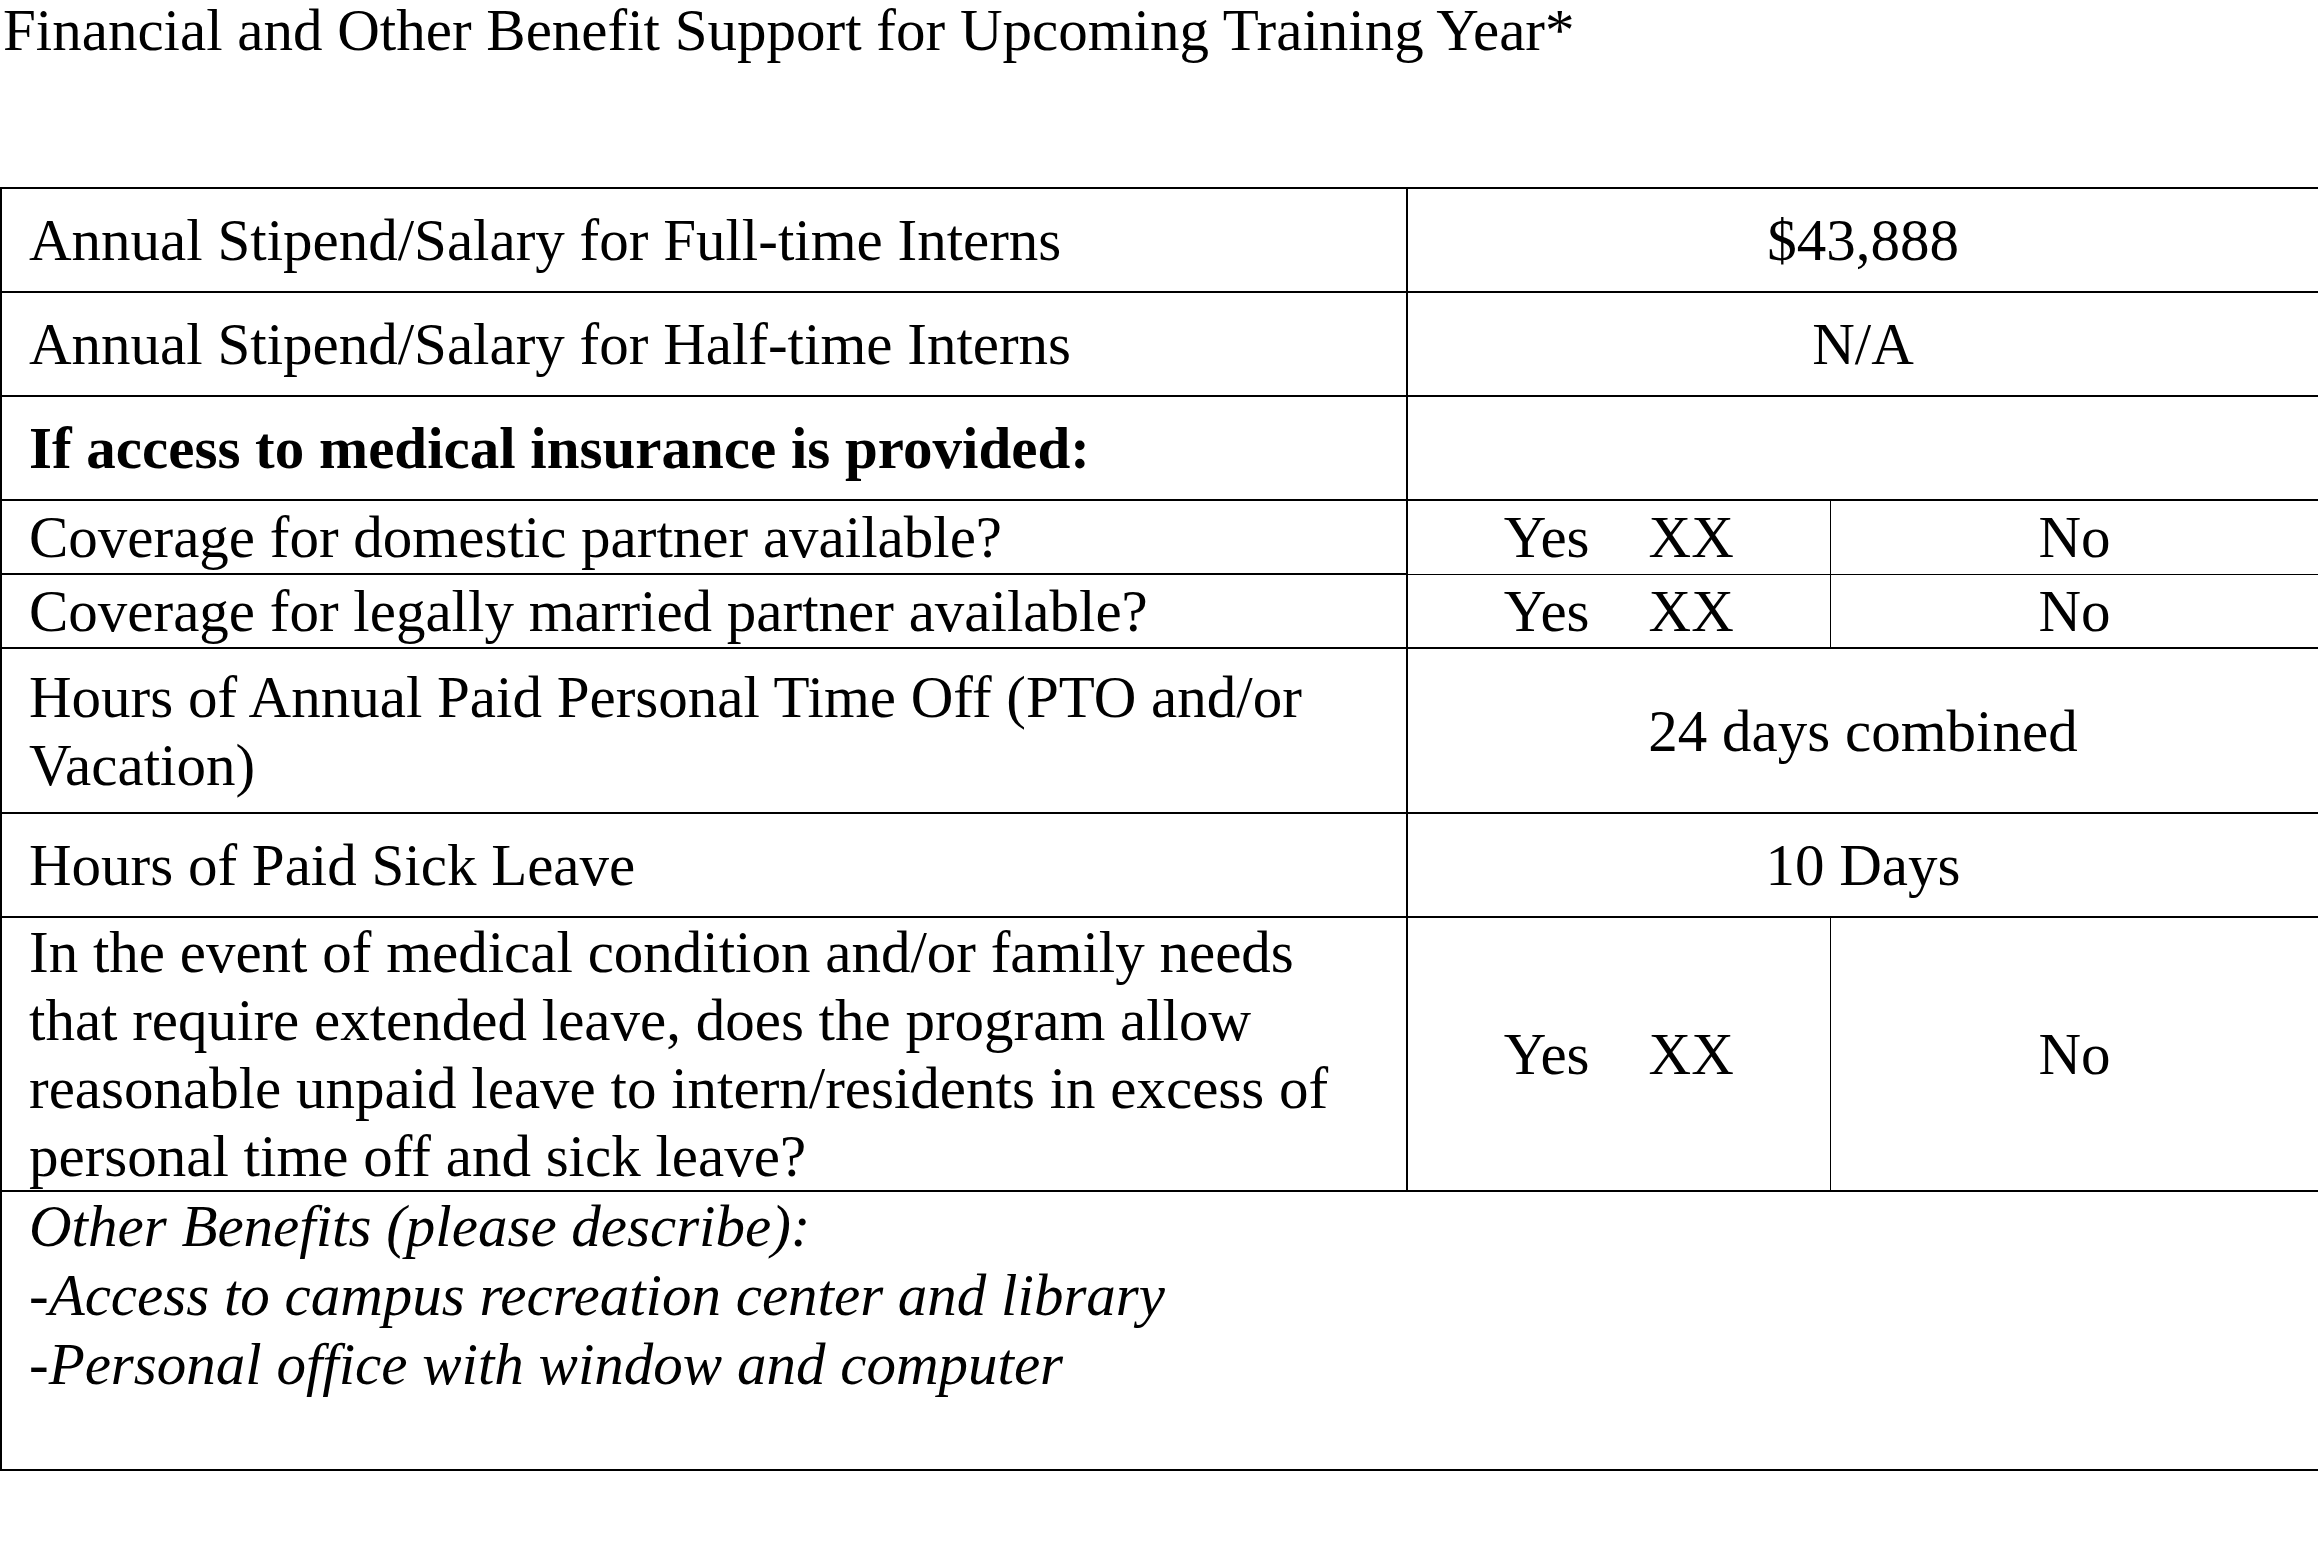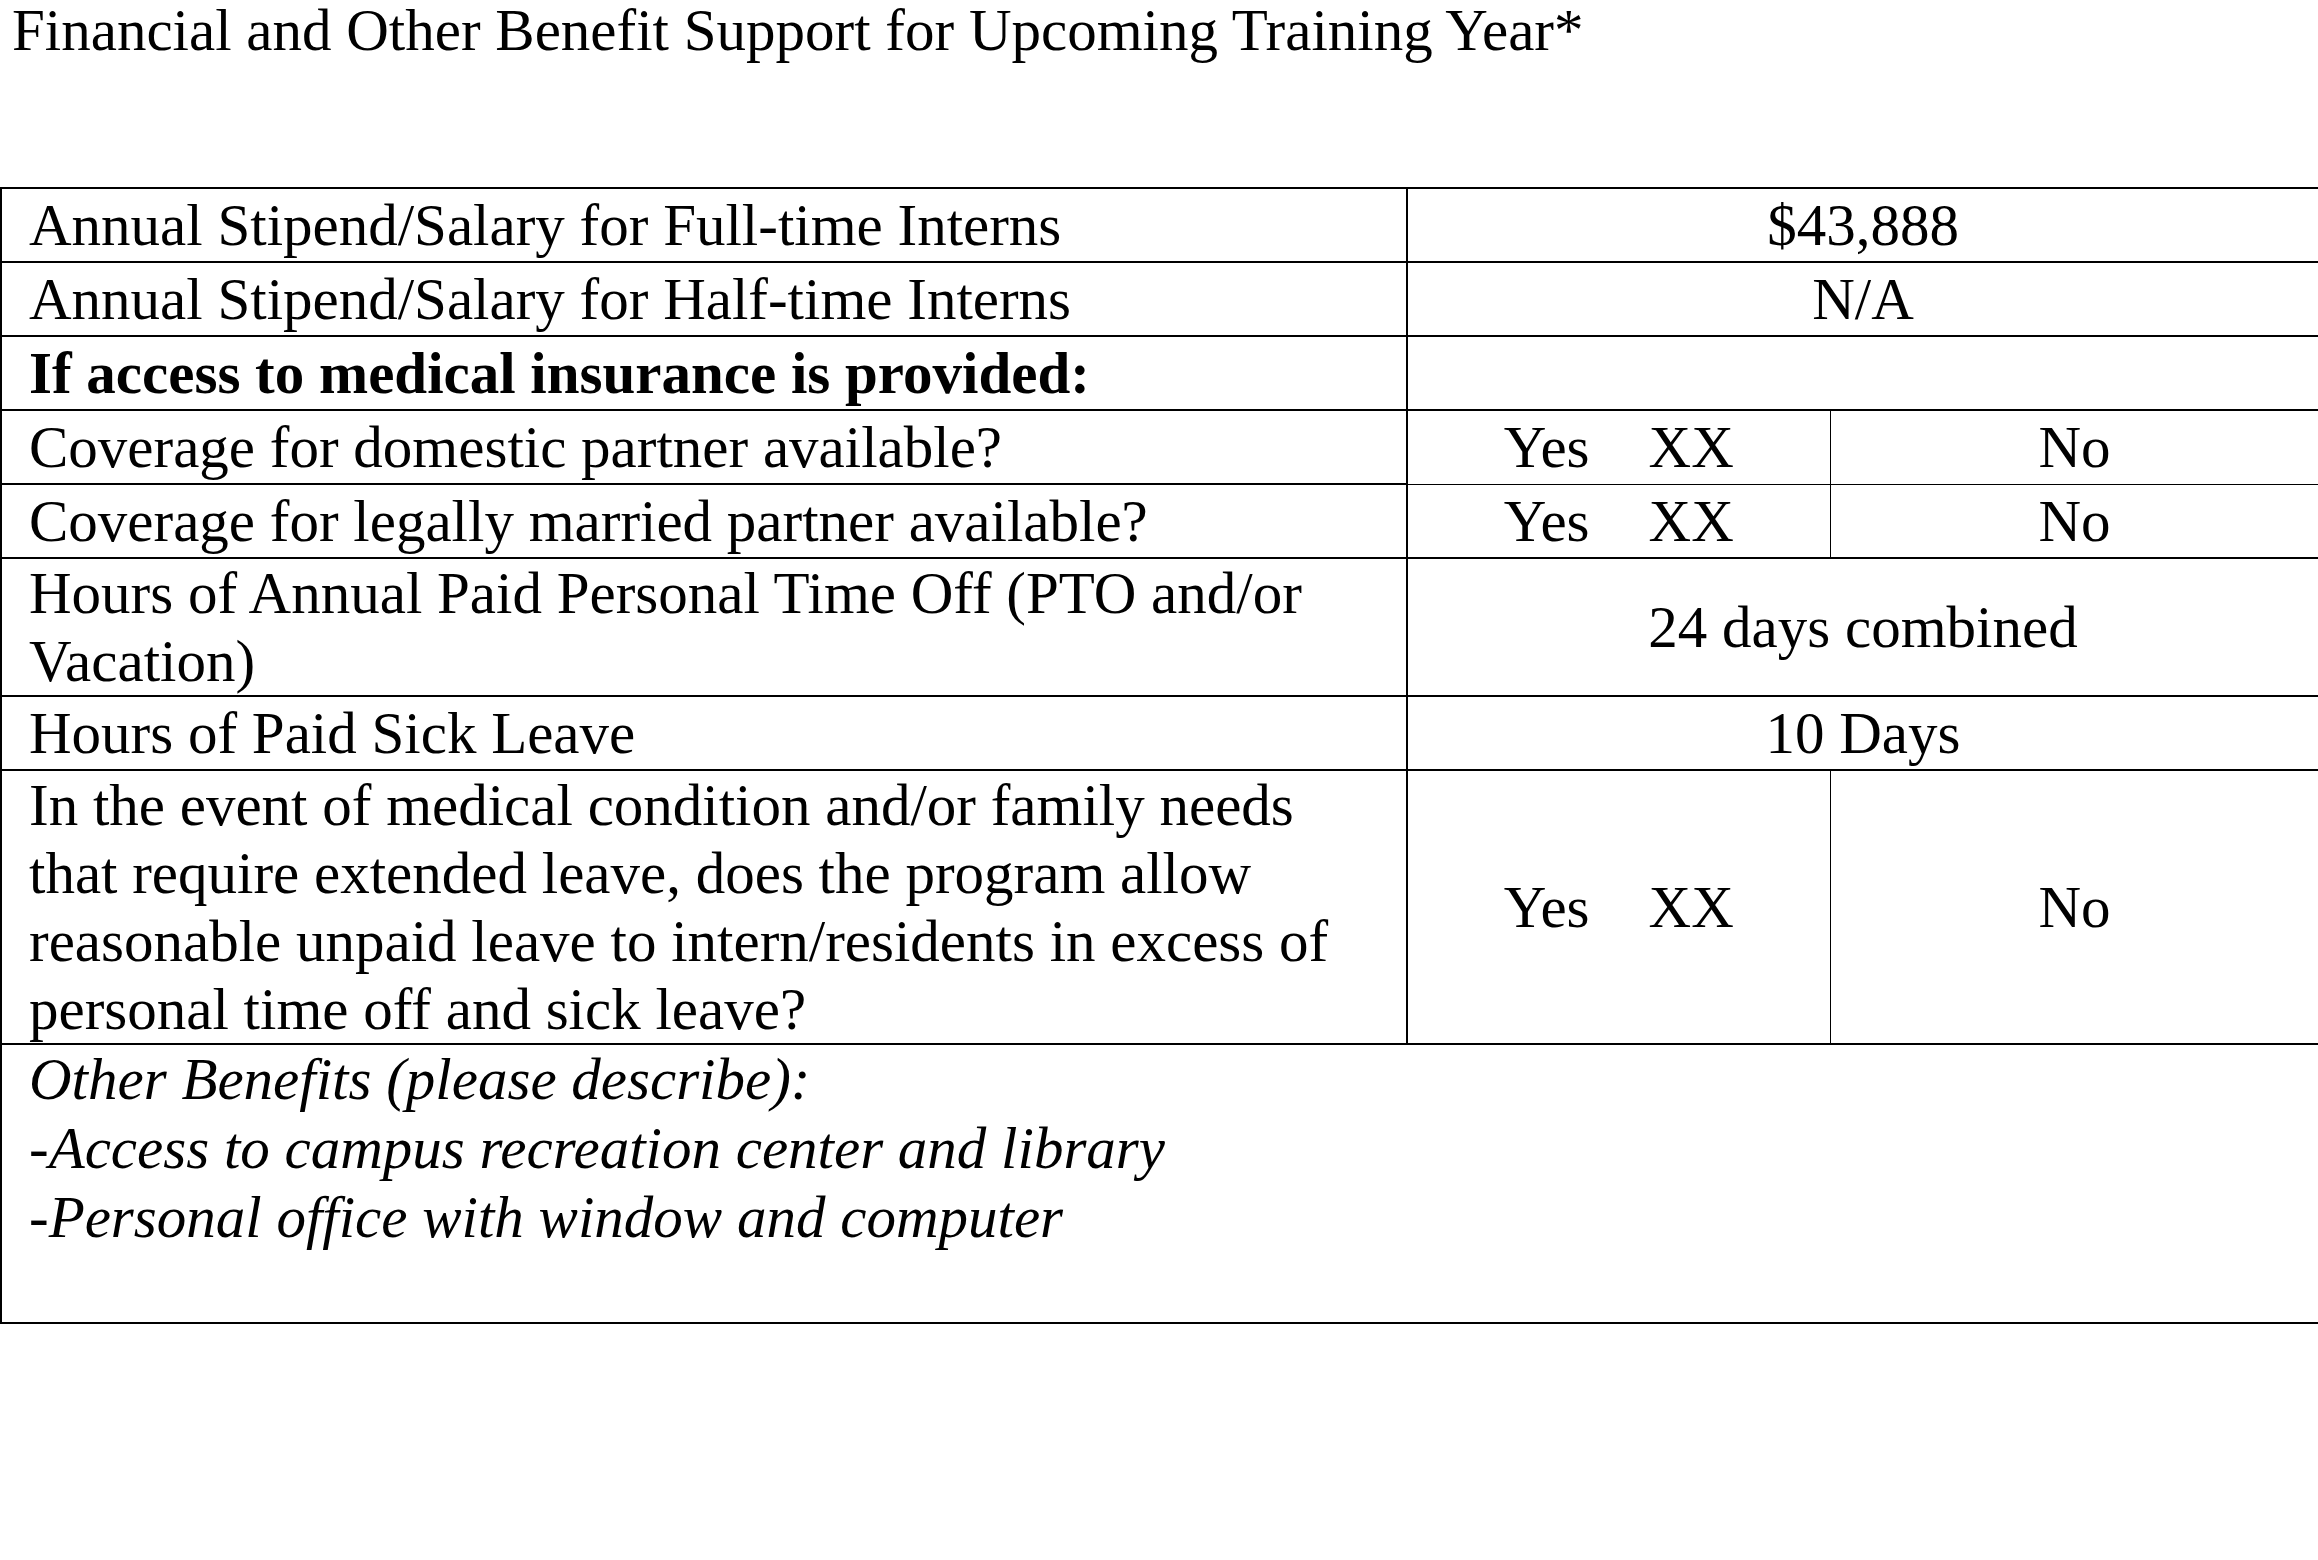--- a/index.html
+++ b/index.html
@@ -10,21 +10,21 @@
   body {
     width: 2319px;
     height: 1561px;
     position: relative;
     overflow: hidden;
     font-family: "Liberation Serif", "DejaVu Serif", serif;
     color: #000000;
   }
   .heading {
     position: absolute;
-    left: 12px;
+    left: 3px;
     top: 0;
     font-size: 59px;
     line-height: 73px;
     white-space: nowrap;
   }
   .heading div { height: 73px; }
   .heading .line1 { margin-top: -6px; }
 
   table.benefits {
     position: absolute;
@@ -37,21 +37,21 @@
     line-height: 68px;
   }
   table.benefits td {
     border: 2.4px solid #000000;
     padding: 0 0 0 27px;
     vertical-align: middle;
     white-space: nowrap;
     overflow: hidden;
   }
   table.benefits td.label { padding-left: 27px; padding-right: 12px; white-space: normal; margin-top: 40px; }
-  table.benefits td.center { text-align: center; padding: 0; }
+  table.benefits td.center { text-align: center; padding: 15px; }
   table.benefits td.yes { text-align: center; padding: 0; }
   table.benefits td.no { text-align: center; padding: 0; }
   table.benefits td.inner { border-width: 1.8px; }
   tr.r1 td { height: 72px; }
   tr.r2 td { height: 133px; }
   tr.r3 td { height: 271px; }
   tr.r4 td { height: 277px; vertical-align: top; }
   .bold { font-weight: bold; }
   .yes-wrap { display: inline-block; white-space: pre; }
   .other-lines div { line-height: 69px; font-style: italic; }

